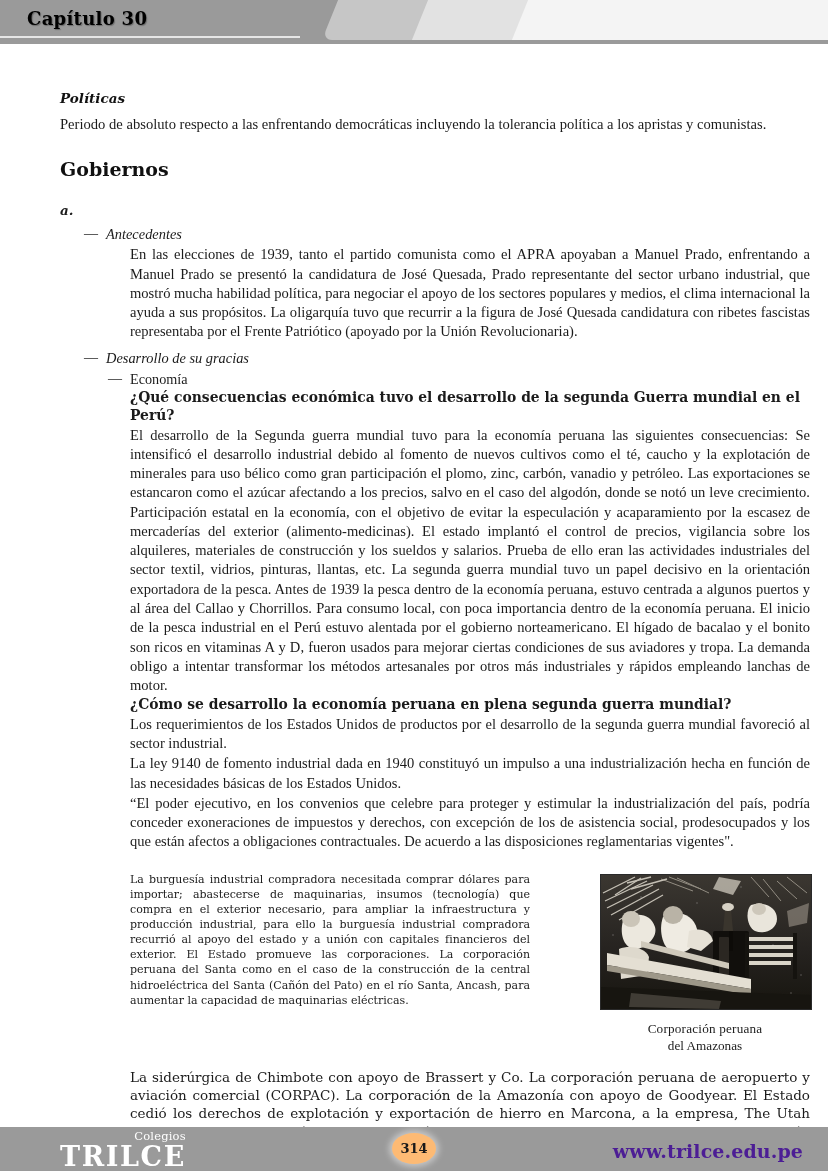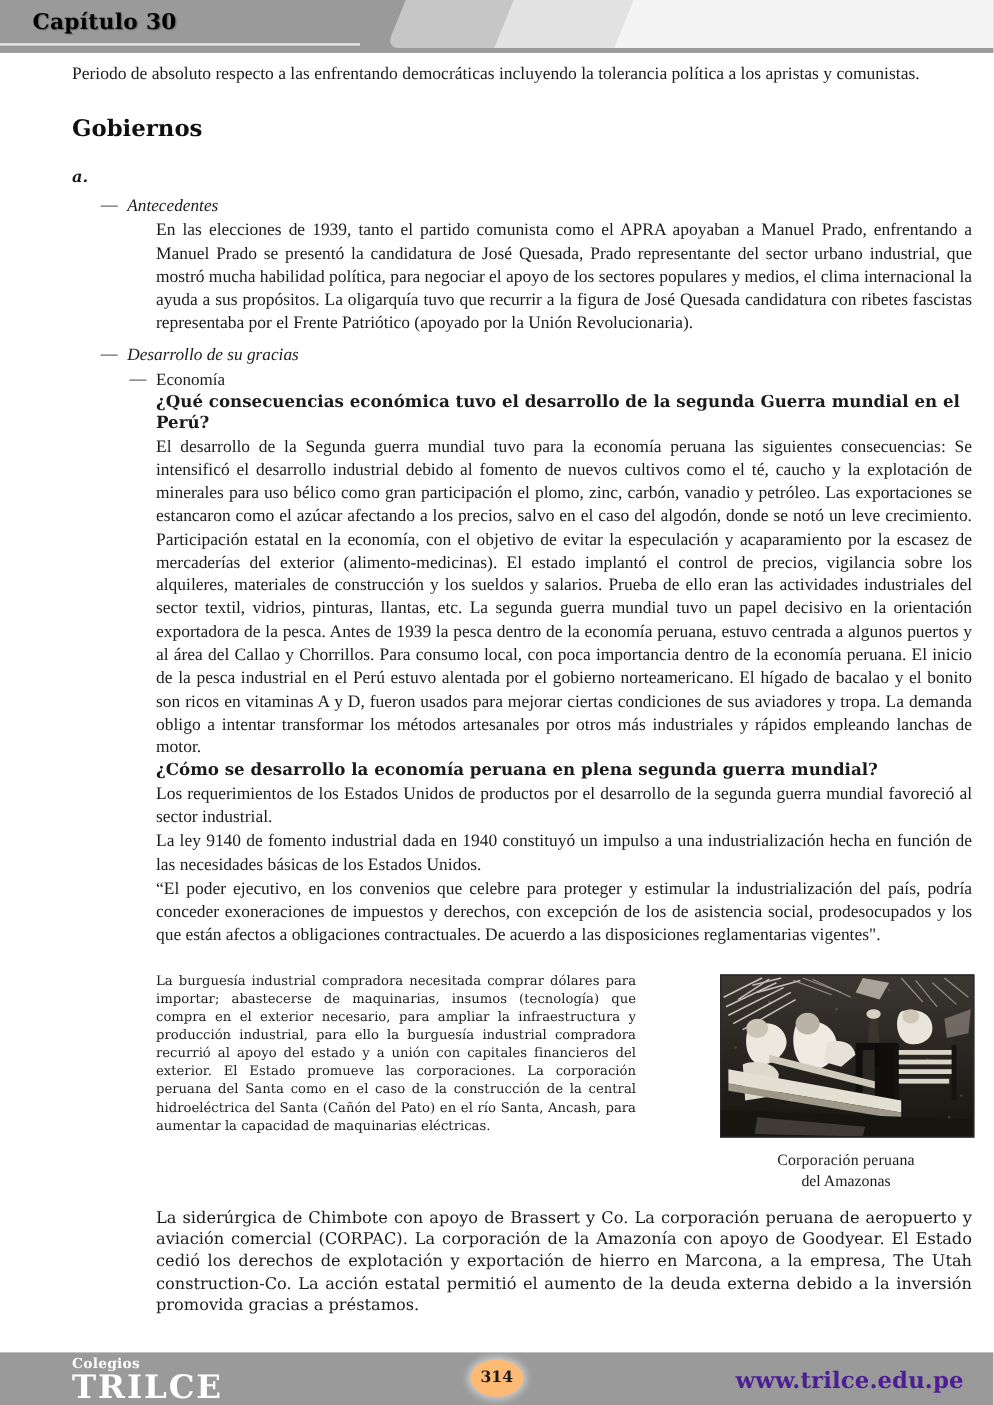--- a/index.html
+++ b/index.html
@@ -268,23 +268,24 @@
   .footer-logo {
     position: absolute;
     left: 60px;
     top: 3px;
     color: #ffffff;
     font-family: "DejaVu Serif", serif;
   }
   .footer-logo .colegios {
     display: block;
     font-size: 11.5px;
-    font-weight: bold;
+    font-weight: normal;
     letter-spacing: 0.2px;
     line-height: 1.05;
+    text-align: right;
   }
   .footer-logo .trilce {
     display: block;
     font-size: 27px;
     font-weight: bold;
     letter-spacing: 1.6px;
     line-height: 1.0;
     margin-top: 1px;
   }
   .footer-page {
@@ -327,20 +328,21 @@
     <div class="header-shape-c"></div>
   </div>
   <div class="header-underline"></div>
   <div class="header-bottom-strip"></div>
   <div class="header-title">Capítulo 30</div>
 </div>
 
 <div class="content">
   <div class="col">
 
+    <h3 class="subhead-italic">Políticas</h3>
     <p class="lead">Periodo de absoluto respecto a las enfrentando democráticas incluyendo la tolerancia política a los apristas y comunistas.</p>
 
     <h2 class="section-title">Gobiernos</h2>
 
     <div class="item-a">
       <span class="marker">a.</span>
     </div>
 
     <div class="dash-item">
       <span class="dash">—</span>

